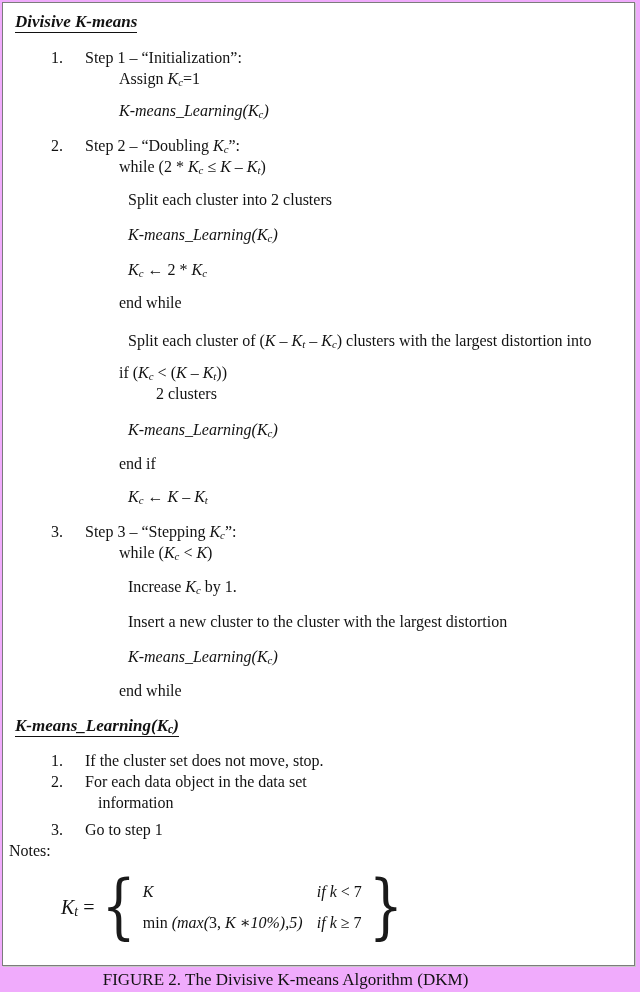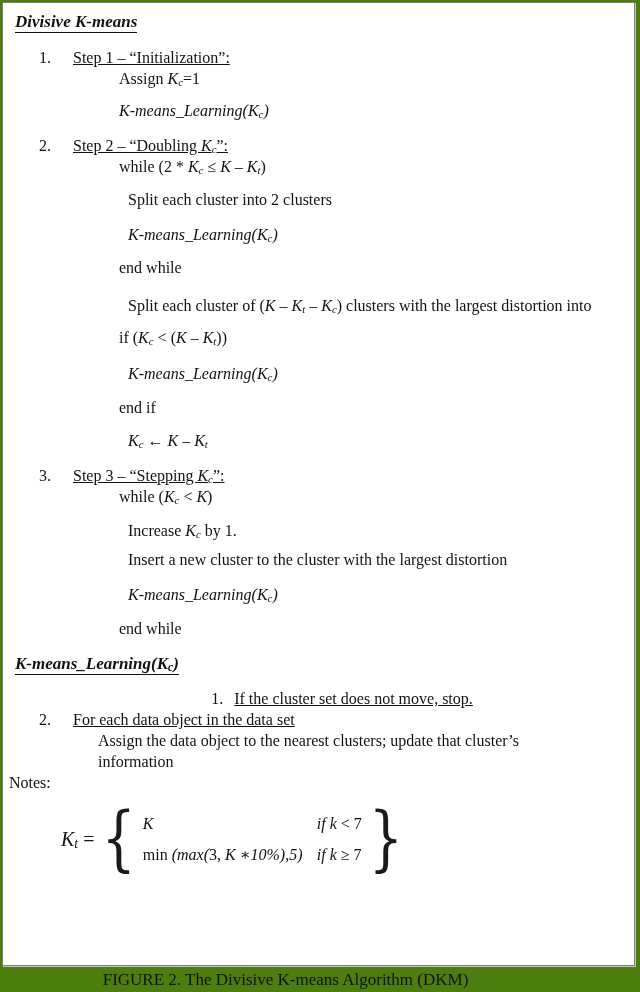--- a/index.html
+++ b/index.html
@@ -1,30 +1,30 @@
 <!DOCTYPE html>
 <html><head>
 <meta charset="utf-8">
 <style>
   html,body{margin:0;padding:0;background:#ffffff;}
   .page{
-    position:relative;width:640px;height:992px;background:#4d7c0f;
+    position:relative;width:640px;height:992px;background:#f0abfc;
     font-family:"Liberation Serif","DejaVu Serif",serif;color:#121212;
     overflow:hidden;
   }
   .box{
     position:absolute;left:2px;top:2px;width:633px;height:964px;
     border:1px solid #7c7c7c;box-shadow:1px 1px 0 #c8c8c8;
     box-sizing:border-box;padding-top:7px;overflow:hidden;background:#fff;
   }
   .line{font-size:16px;line-height:21px;white-space:nowrap;}
   .hd{font-size:17px;line-height:24px;font-weight:bold;font-style:italic;}
   .hd-u{border-bottom:1.6px solid #121212;padding-bottom:1px;}
   .ind-h{margin-left:12px;}
-  .ind-n{margin-left:36px;text-decoration:underline;}
+  .ind-n{margin-left:48px;}
   .num{display:inline-block;width:34px;}
   .ind-2{margin-left:116px;}
   .ind-2w{margin-left:95px;}
   .ind-3{margin-left:125px;}
   .ind-3w{margin-left:153px;}
   .ind-notes{margin-left:6px;}
   .it{font-style:italic;}
   .bd{font-weight:bold;}
   sub{font-size:0.68em;line-height:0;position:relative;top:2px;vertical-align:baseline;}
   .formula{
@@ -51,37 +51,39 @@
   <div class="box">
     <div id="lines">
         <div class="line hd ind-h"><span class="hd-u"><span class="it bd">Divisive K-means</span></span></div>
         <div class="line ind-n" style="margin-top: 13px;"><span class="num">1.</span><span>Step 1 – “Initialization”:</span></div>
         <div class="line ind-2"><span>Assign </span><span class="it">K</span><sub class="it">c</sub><span>=1</span></div>
         <div class="line ind-2" style="margin-top: 11px;"><span class="it">K-means_Learning(K</span><sub class="it">c</sub><span class="it">)</span></div>
         <div class="line ind-n" style="margin-top: 14px;"><span class="num">2.</span><span>Step 2 – “Doubling </span><span class="it">K</span><sub class="it">c</sub><span>”:</span></div>
         <div class="line ind-2"><span>while (2 * </span><span class="it">K</span><sub class="it">c</sub><span> ≤ </span><span class="it">K</span><span> – </span><span class="it">K</span><sub class="it">t</sub><span>)</span></div>
         <div class="line ind-3" style="margin-top: 12px;"><span>Split each cluster into 2 clusters</span></div>
         <div class="line ind-3" style="margin-top: 14px;"><span class="it">K-means_Learning(K</span><sub class="it">c</sub><span class="it">)</span></div>
+        <div class="line ind-3" style="margin-top: 14px;"><span class="it">K</span><sub class="it">c</sub><span> ← 2 * </span><span class="it">K</span><sub class="it">c</sub></div>
         <div class="line ind-2" style="margin-top: 12px;"><span>end while</span></div>
         <div class="line ind-3" style="margin-top: 17px;"><span>Split each cluster of (</span><span class="it">K</span><span> – </span><span class="it">K</span><sub class="it">t</sub><span> – </span><span class="it">K</span><sub class="it">c</sub><span>) clusters with the largest distortion into</span></div>
         <div class="line ind-2" style="margin-top: 11px;"><span>if (</span><span class="it">K</span><sub class="it">c</sub><span> &lt; (</span><span class="it">K</span><span> – </span><span class="it">K</span><sub class="it">t</sub><span>))</span></div>
+        <div class="line ind-3w"><span>2 clusters</span></div>
         <div class="line ind-3" style="margin-top: 15px;"><span class="it">K-means_Learning(K</span><sub class="it">c</sub><span class="it">)</span></div>
         <div class="line ind-2" style="margin-top: 13px;"><span>end if</span></div>
         <div class="line ind-3" style="margin-top: 12px;"><span class="it">K</span><sub class="it">c</sub><span> ← </span><span class="it">K</span><span> – </span><span class="it">K</span><sub class="it">t</sub></div>
         <div class="line ind-n" style="margin-top: 14px;"><span class="num">3.</span><span>Step 3 – “Stepping </span><span class="it">K</span><sub class="it">c</sub><span>”:</span></div>
         <div class="line ind-2"><span>while (</span><span class="it">K</span><sub class="it">c</sub><span> &lt; </span><span class="it">K</span><span>)</span></div>
         <div class="line ind-3" style="margin-top: 13px;"><span>Increase </span><span class="it">K</span><sub class="it">c</sub><span> by 1.</span></div>
-        <div class="line ind-3" style="margin-top: 8px;"><span>Insert a new cluster to the cluster with the largest distortion</span></div>
+        <div class="line ind-3" style="margin-top: 14px;"><span>Insert a new cluster to the cluster with the largest distortion</span></div>
         <div class="line ind-3" style="margin-top: 14px;"><span class="it">K-means_Learning(K</span><sub class="it">c</sub><span class="it">)</span></div>
         <div class="line ind-2" style="margin-top: 13px;"><span>end while</span></div>
         <div class="line hd ind-h" style="margin-top: 13px;"><span class="hd-u"><span class="it bd">K-means_Learning(K</span><sub class="it bd">c</sub><span class="it bd">)</span></span></div>
-        <div class="line ind-n" style="margin-top: 12px; text-align: center;"><span class="num">1.</span><span>If the cluster set does not move, stop.</span></div>
+        <div class="line ind-n" style="margin-top: 12px;"><span class="num">1.</span><span>If the cluster set does not move, stop.</span></div>
         <div class="line ind-n"><span class="num">2.</span><span>For each data object in the data set</span></div>
-        <div class="line ind-2w"><span>Assign the data object to the nearest clusters; update that cluster’s</span></div>
         <div class="line ind-2w"><span>information</span></div>
+        <div class="line ind-n" style="margin-top: 6px;"><span class="num">3.</span><span>Go to step 1</span></div>
         <div class="line ind-notes"><span>Notes:</span></div>
       </div>
     <div class="formula">
       <span class="flhs" id="f-lhs"><span class="it">K</span><sub class="it">t</sub><span> = </span></span>
       <span class="brace">{</span>
       <div class="frows" id="f-rows">
           <div class="frow">
             <span class="fexpr"><span class="it">K</span></span>
             <span class="fcond"><span class="it">if </span><span class="it">k</span><span> &lt; 7</span></span>
           </div>

